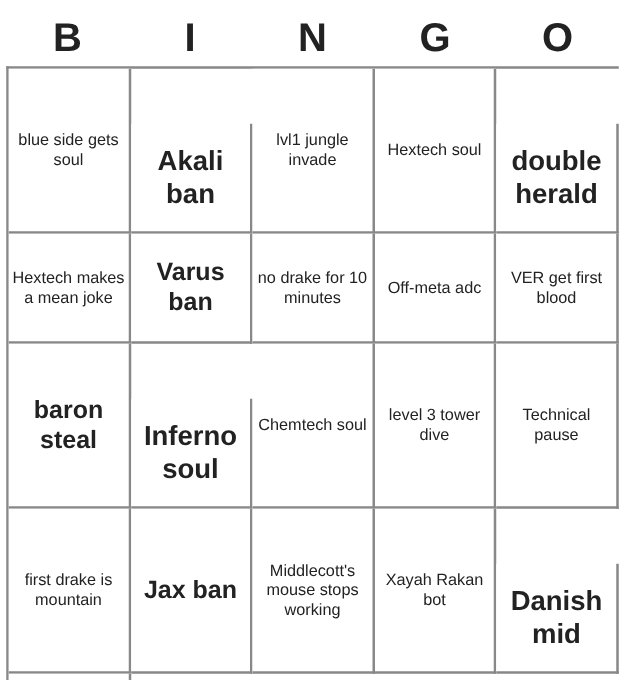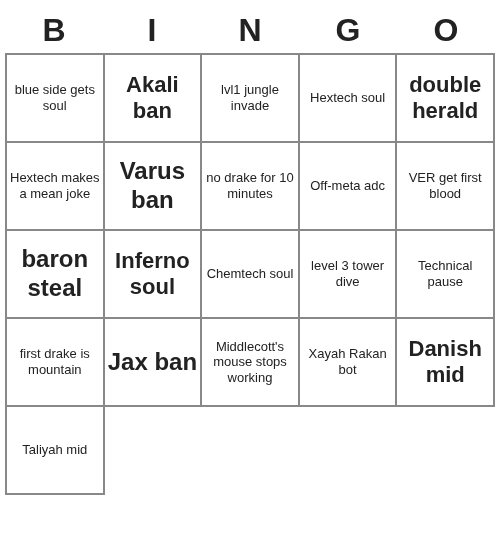--- a/index.html
+++ b/index.html
@@ -44,23 +44,24 @@
       text-align: center;
       padding: 4px 3px;
       font-size: 13px;
       color: #222;
       background: #fff;
       line-height: 1.2;
     }
     .bingo-cell.large-text {
       font-size: 22px;
       font-weight: bold;
+      margin-top: 44px;
     }
     .bingo-cell.xl-text {
-      font-size: 24px;
+      font-size: 20px;
       font-weight: bold;
     }
   </style>
 </head>
 <body>
 
 <div class="bingo-card">
   <div class="bingo-header">
   <div class="bingo-header-cell">B</div>
       <div class="bingo-header-cell">I</div>

